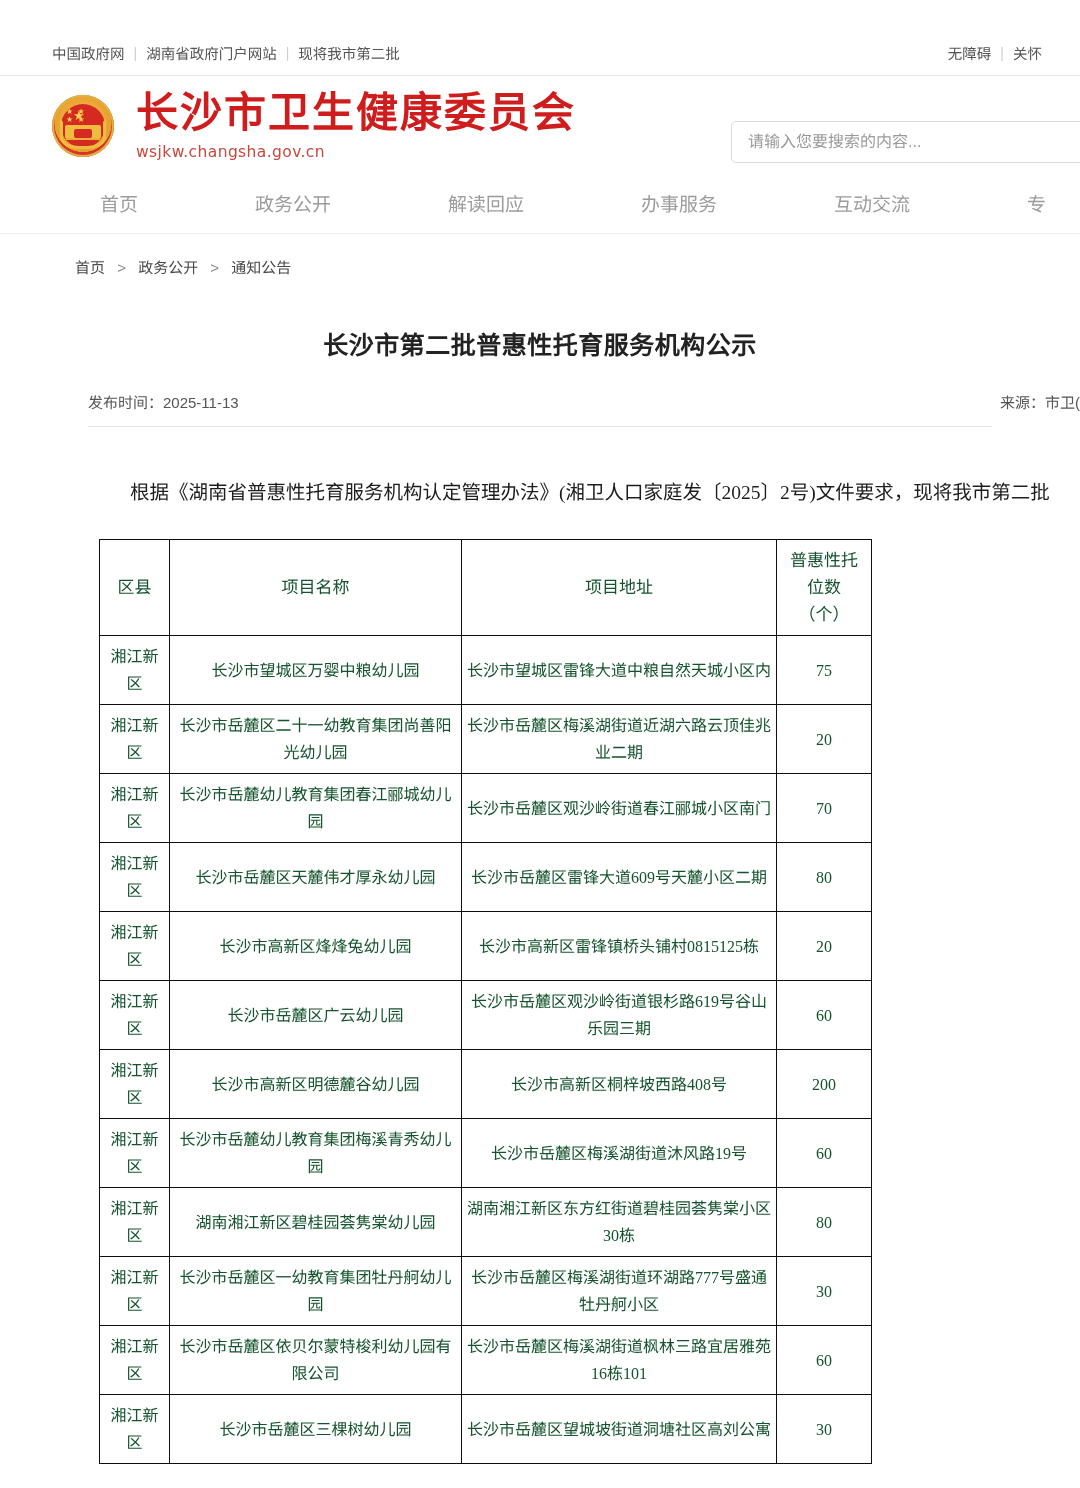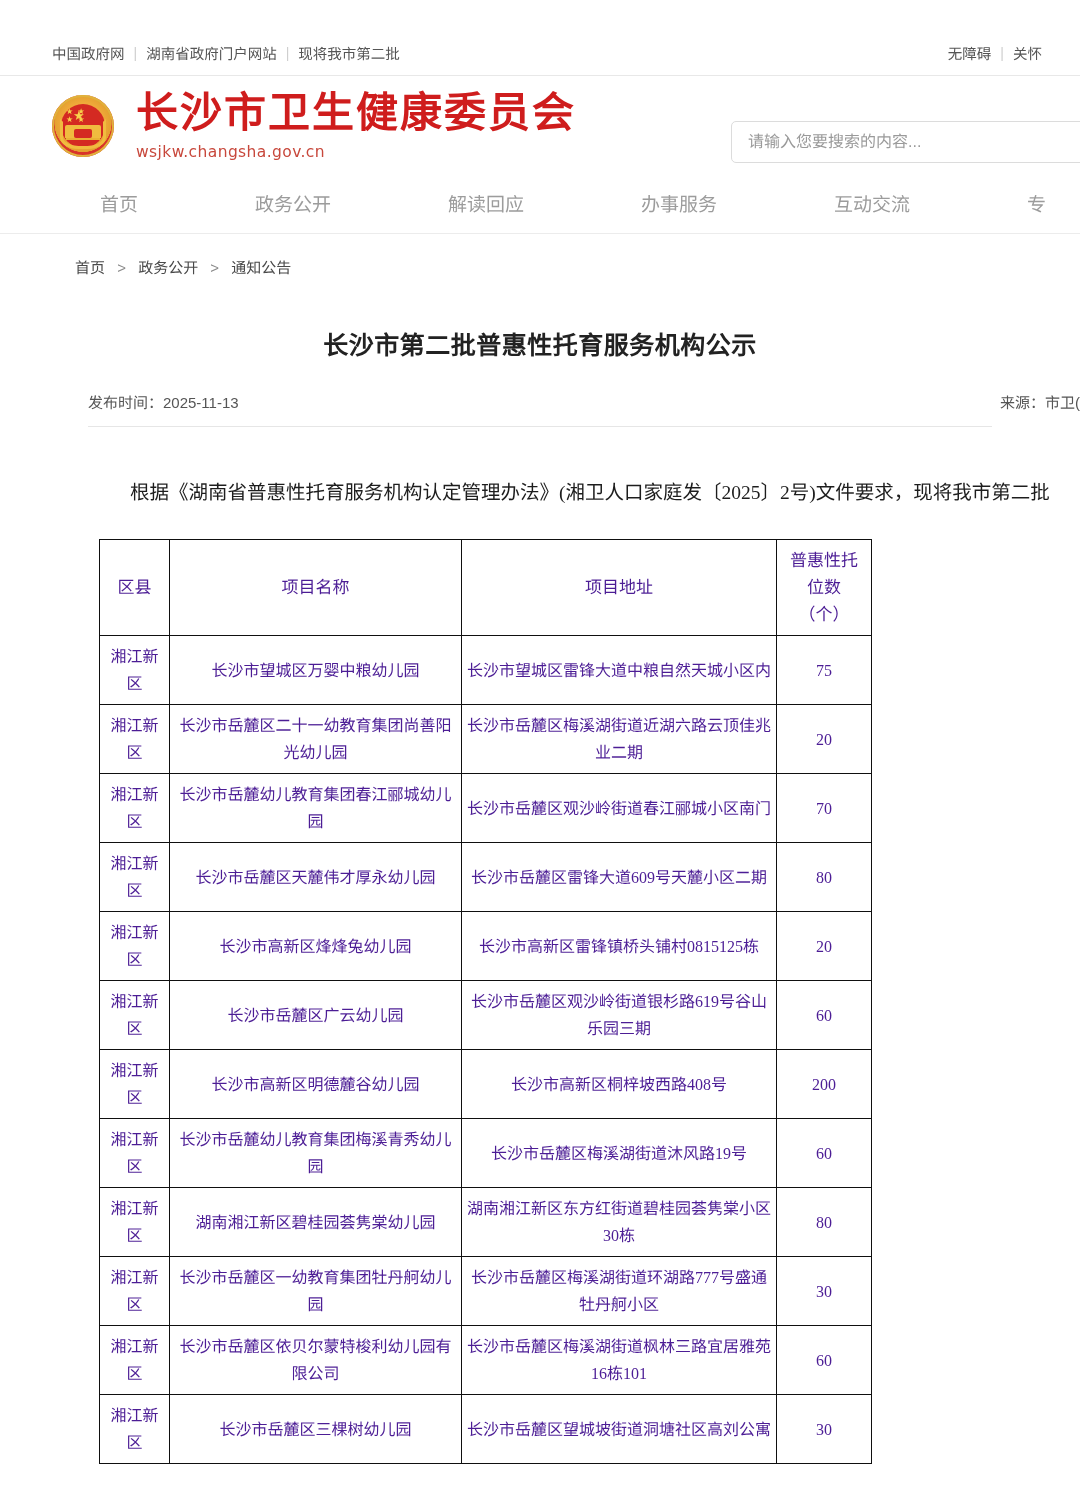--- a/index.html
+++ b/index.html
@@ -235,21 +235,21 @@
     border-collapse: collapse;
     width: 772px;
     table-layout: fixed;
     font-family: "Liberation Serif", "DejaVu Serif", serif;
   }
   table.pub td, table.pub th {
     border: 1px solid #0f0f0f;
     text-align: center;
     vertical-align: middle;
     font-weight: normal;
-    color: #4c1d95;
+    color: #14532d;
     padding: 7px 5px;
     line-height: 27px;
   }
   table.pub th {
     font-size: 17px;
     height: 96px;
     box-sizing: border-box;
   }
   table.pub td { font-size: 16px; }
   .col-qx { width: 70px; }

